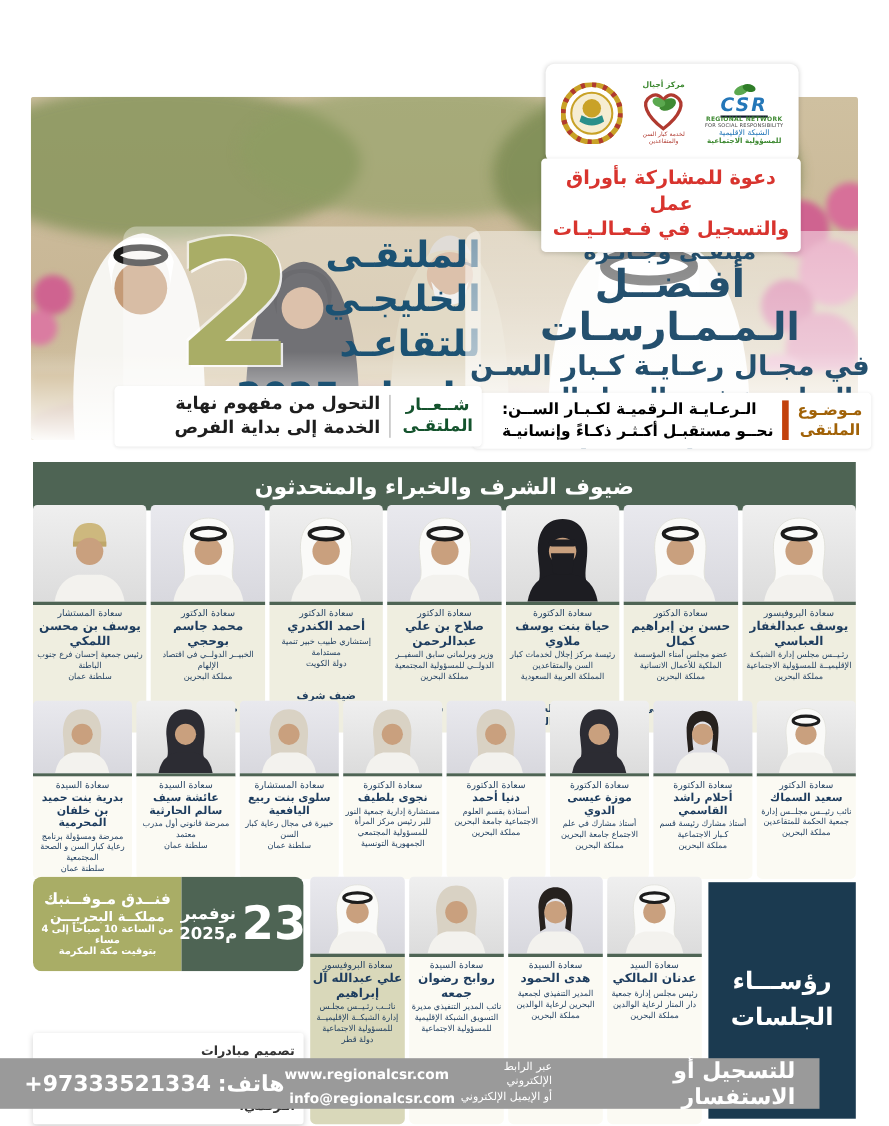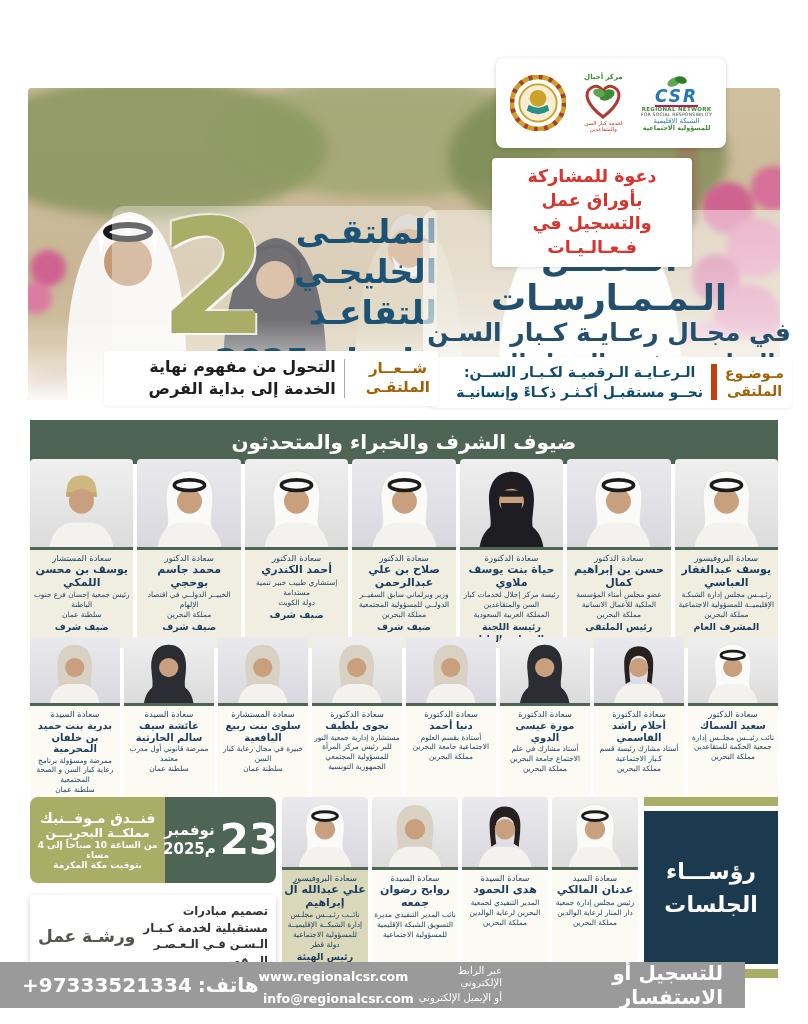--- a/index.html
+++ b/index.html
@@ -15,65 +15,65 @@
   
   .logos-card { position:absolute; left:496px; top:58px; width:230px; height:90px; background:#fff;
                 border-radius:8px; box-shadow:0 1px 5px rgba(0,0,0,.18); display:flex; direction:ltr;
                 align-items:center; justify-content:space-around; padding:4px 6px; z-index:5; }
   .logo { display:flex; flex-direction:column; align-items:center; line-height:1.05; }
   .emblem-svg { width:56px; height:56px; }
   .ajyal-svg { width:44px; height:40px; }
   .ajyal-title { font-size:7px; font-weight:bold; color:#3f8a33; }
   .ajyal-sub { font-size:5.5px; color:#b03a30; text-align:center; }
   .csr-acronym { font-size:17px; font-weight:bold; color:#2477b8; letter-spacing:2px; font-style:italic;
-                 border-bottom:2px solid #be185d; line-height:1; }
+                 border-bottom:2px solid #0f172a; line-height:1; }
   .csr-leaf-svg { width:22px; height:14px; }
   .csr-en1 { font-size:5.5px; font-weight:bold; color:#3f8a33; letter-spacing:.3px; }
   .csr-en2 { font-size:4.6px; color:#444; letter-spacing:.2px; }
   .csr-ar1 { font-size:7px; font-weight:normal; color:#2477b8; }
   .csr-ar2 { font-size:6.5px; font-weight:bold; color:#3f8a33; }
 
   
-  .invite { position:absolute; left:492px; top:158px; width:200px; background:#fff; border-radius:4px;
+  .invite { position:absolute; left:492px; top:144px; width:236px; background:#fff; border-radius:4px;
             padding:7px 6px; text-align:center; color:#d8342e; font-weight:bold; font-size:17.5px;
             line-height:1.35; z-index:5; box-shadow:0 1px 4px rgba(0,0,0,.12); }
 
   
   .award { position:absolute; left:423px; top:210px; width:372px; text-align:center; color:#24506e;
            background:linear-gradient(rgba(255,255,255,.45), rgba(255,255,255,.8));
            border-radius:12px; padding:6px 2px; z-index:4; }
   .award .l1 { font-size:20px; font-weight:bold; }
   .award .l2 { font-size:35px; font-weight:bold; line-height:1.1; }
   .award .l3 { font-size:25px; font-weight:bold; line-height:1.25; }
   .award .l4 { font-size:23px; font-weight:bold; line-height:1.3; }
   .award .l5 { font-size:25px; font-weight:bold; line-height:1.3; }
 
   
   .topic { position:absolute; left:430px; top:357px; width:362px; background:#fff; border-radius:4px;
            display:flex; direction:rtl; align-items:center; gap:8px; padding:5px 8px; z-index:6;
            box-shadow:0 1px 3px rgba(0,0,0,.08); }
   .topic-label { font-size:14px; font-weight:bold; color:#a16207; text-align:center; line-height:1.3;
                  border-left:6px solid #c2410c; padding-left:8px; }
-  .topic-text { font-size:14px; font-weight:bold; color:#0c4a6e; line-height:1.45; text-align:center; }
+  .topic-text { font-size:14px; font-weight:bold; color:#000000; line-height:1.45; text-align:left; }
 
   
   .forum { position:absolute; left:112px; top:206px; width:325px; z-index:3; color:#1c5273;
            background:rgba(255,255,255,.35); border-radius:12px; }
   .forum-top { display:flex; direction:rtl; align-items:flex-start; justify-content:flex-start; }
   .forum-lines { width:168px; text-align:right; font-size:33px; font-weight:bold; line-height:1.22; padding-top:6px; }
   .big2 { font-size:158px; line-height:.92; font-weight:bold; color:#a9ad66;
           text-shadow:2px 2px 0 rgba(255,255,255,.85), -2px -2px 0 rgba(255,255,255,.6); padding-left:4px; }
   .forum-year { font-size:34px; font-weight:bold; text-align:center; padding-left:55px; margin-top:-10px; }
 
   
   .slogan { position:absolute; left:104px; top:351px; width:334px; background:#fff; border-radius:4px;
             display:flex; direction:rtl; align-items:center; gap:8px; padding:5px 8px; z-index:6;
             box-shadow:0 1px 3px rgba(0,0,0,.08); }
-  .slogan-label { font-size:15px; font-weight:bold; color:#a16207; text-align:center; line-height:1.3;
-                  border-left:1px solid #aaa; padding-left:21px; }
+  .slogan-label { font-size:15px; font-weight:bold; color:#14532d; text-align:center; line-height:1.3;
+                  border-left:1px solid #aaa; padding-left:11px; }
   .slogan-text { font-size:16px; font-weight:bold; color:#1e1e1e; line-height:1.4; text-align:right; }
 
   
   .band { position:absolute; left:30px; top:420px; width:748px; height:44px; background:#4e6454;
           color:#fff; font-size:20px; font-weight:bold; display:flex; align-items:center; justify-content:center; }
 
   
   .row { position:absolute; left:30px; width:748px; display:flex; direction:rtl; gap:4px; }
   .row1 { top:459px; }
   .row2 { top:637px; }
@@ -85,58 +85,58 @@
   .divider { height:3px; background:#4e6454; }
   .namebox { flex:1; background:#efeee0; border-radius:0 0 5px 5px; padding:3px 2px 4px;
              text-align:center; color:#1d3c5e; }
   .row2 .namebox, .row3cards .namebox { background:#fbfaf3; }
   .namebox.olive { background:#d9d8ba; }
   .honorific { font-size:8.5px; }
   .pname { font-size:11px; font-weight:bold; line-height:1.15; margin:1px 0; }
   .row2 .pname { font-size:10px; }
   .role { font-size:7.4px; line-height:1.35; }
   .country { font-size:7.4px; line-height:1.35; }
-  .tag { font-size:9.5px; font-weight:bold; margin-top:1px; line-height:1.2; }
+  .tag { font-size:9.5px; font-weight:bold; margin-top:19px; line-height:1.2; }
   .row2 .photo { height:66px; }
 
   
   .avatar .av { display:none; }
   .photo-man-ghutra .av-ghutra, .photo-man-ghutra .av-agal { display:inline; }
   .photo-man-cap .av-cap { display:inline; }
   .photo-woman-hijab-black .av-hijab { display:inline; }
   .photo-woman-hijab-light .av-hijab { display:inline; }
   .photo-woman-hair .av-hair { display:inline; }
   .photo-woman-niqab .av-hijab, .photo-woman-niqab .av-niqab { display:inline; }
   .avatar .av-hijab path { fill:#2c2c33; }
   .photo-woman-hijab-light .av-hijab path { fill:#d9d2c4; }
   .photo-woman-niqab .av-hijab path { fill:#1d1d22; }
   .photo-woman-hijab-black .av-body { fill:#2c2c33; }
   .photo-woman-niqab .av-body { fill:#1d1d22; }
 
   
   .bottom { position:absolute; left:30px; top:797px; width:748px; display:flex; direction:ltr; gap:6px; }
-  .datecol { width:246px; display:flex; flex-direction:column; }
+  .datecol { width:246px; display:flex; flex-direction:column;gap:44px; }
   .dateblock { display:flex; direction:ltr; border-radius:8px; overflow:hidden; height:86px; }
   .date-olive { width:55%; background:#a9ad66; color:#fff; display:flex; flex-direction:column;
                 align-items:center; justify-content:center; text-align:center; padding:2px; }
   .venue1 { font-size:14px; font-weight:bold; }
   .venue2 { font-size:12px; font-weight:bold; }
   .venue3 { font-size:9px; font-weight:bold; }
   .venue4 { font-size:9px; font-weight:bold; }
   .date-green { width:45%; background:#4e6454; color:#fff; display:flex; direction:ltr;
                 align-items:center; justify-content:center; gap:4px; }
   .date-my { text-align:center; font-weight:bold; font-size:15px; line-height:1.3; }
   .date-day { font-size:42px; font-weight:bold; line-height:1; }
   .workshop { margin-top:12px; background:#fff; box-shadow:0 2px 6px rgba(0,0,0,.18); border-radius:3px;
               display:flex; direction:ltr; align-items:center; gap:8px; padding:8px 8px; }
   .workshop-label { font-size:17px; font-weight:bold; color:#55554e; white-space:nowrap; }
   .workshop-text { font-size:11.5px; font-weight:bold; color:#333; direction:rtl; text-align:right; line-height:1.45; }
   .row3cards { position:static; flex:1; display:flex; direction:rtl; gap:4px; }
   .row3cards .photo { height:70px; }
-  .chairs { width:134px; display:flex; flex-direction:column; }
+  .chairs { width:134px; display:flex; flex-direction:row; }
   .chairs-bar { height:9px; background:#a9ad66; }
   .chairs-box { flex:1; margin:5px 0; background:#1b3a50; color:#fff; display:flex; flex-direction:column;
                 align-items:center; justify-content:center; font-size:22px; font-weight:bold; line-height:1.5; }
 
   
   .footer { position:absolute; left:0; top:962px; width:745px; height:46px; background:#9a9a9a; color:#fff;
             display:flex; direction:rtl; align-items:center; justify-content:space-between; padding:0 22px; }
   .f-register { font-size:20px; font-weight:bold; }
   .f-mid { display:flex; flex-direction:column; gap:2px; font-size:10px; line-height:1.2; }
   .f-mid-row { display:flex; direction:rtl; align-items:center; gap:5px; }

